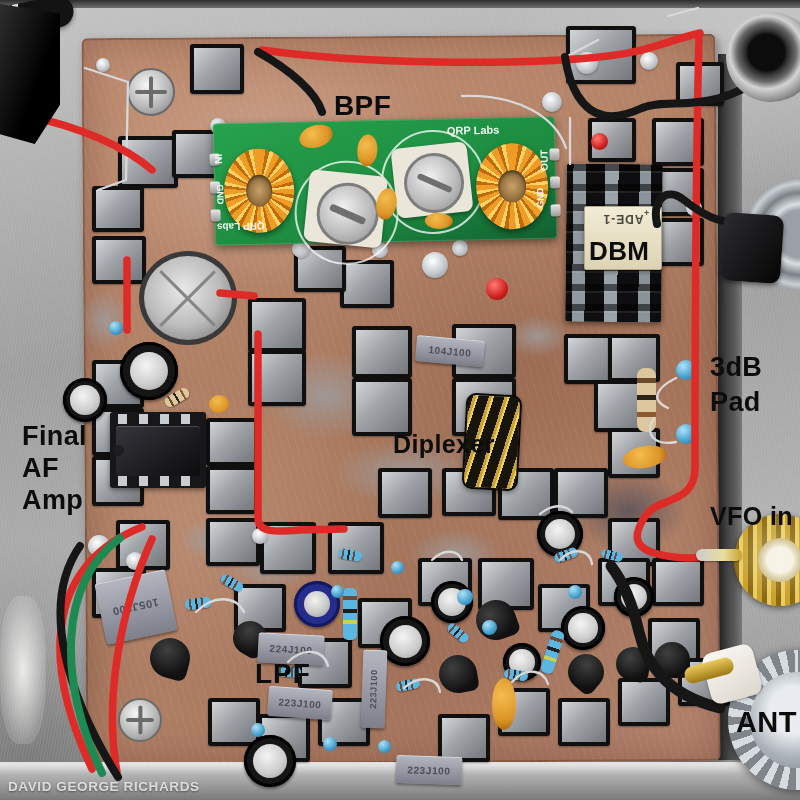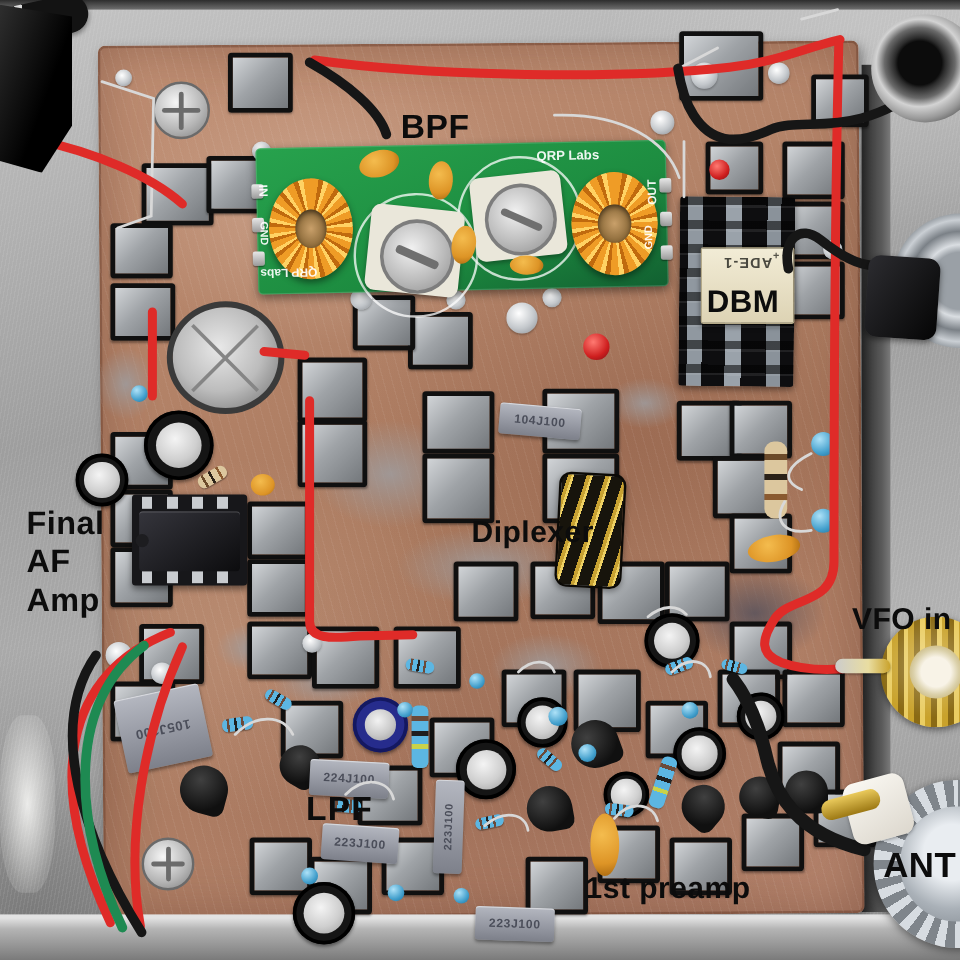--- a/index.html
+++ b/index.html
@@ -393,21 +393,23 @@
   <div class="conn" id="jack-right-body"></div>
   <div class="conn" id="vfo-conn"></div>
   <div class="conn" id="vfo-pin"></div>
   <div class="conn" id="bnc-conn"></div>
   <div class="conn" id="bnc-insulator"></div>
   <div class="conn" id="bnc-pin"></div>
   <div id="diode"></div>
 
   <div class="lbl" id="lbl-bpf">BPF</div>
   <div class="lbl" id="lbl-dbm">DBM</div>
+  <div class="lbl" id="lbl-pad3db">3dB
+Pad</div>
   <div class="lbl" id="lbl-final">Final
 AF
 Amp</div>
   <div class="lbl" id="lbl-diplexer">Diplexer</div>
   <div class="lbl" id="lbl-vfo">VFO in</div>
   <div class="lbl" id="lbl-lpf">LPF</div>
   <div class="lbl" id="lbl-ant">ANT</div>
-  <div class="lbl" id="lbl-p1">1st preamp</div>
+  <div id="watermark">DAVID GEORGE RICHARDS</div>
 </div>
 
 </body></html>

